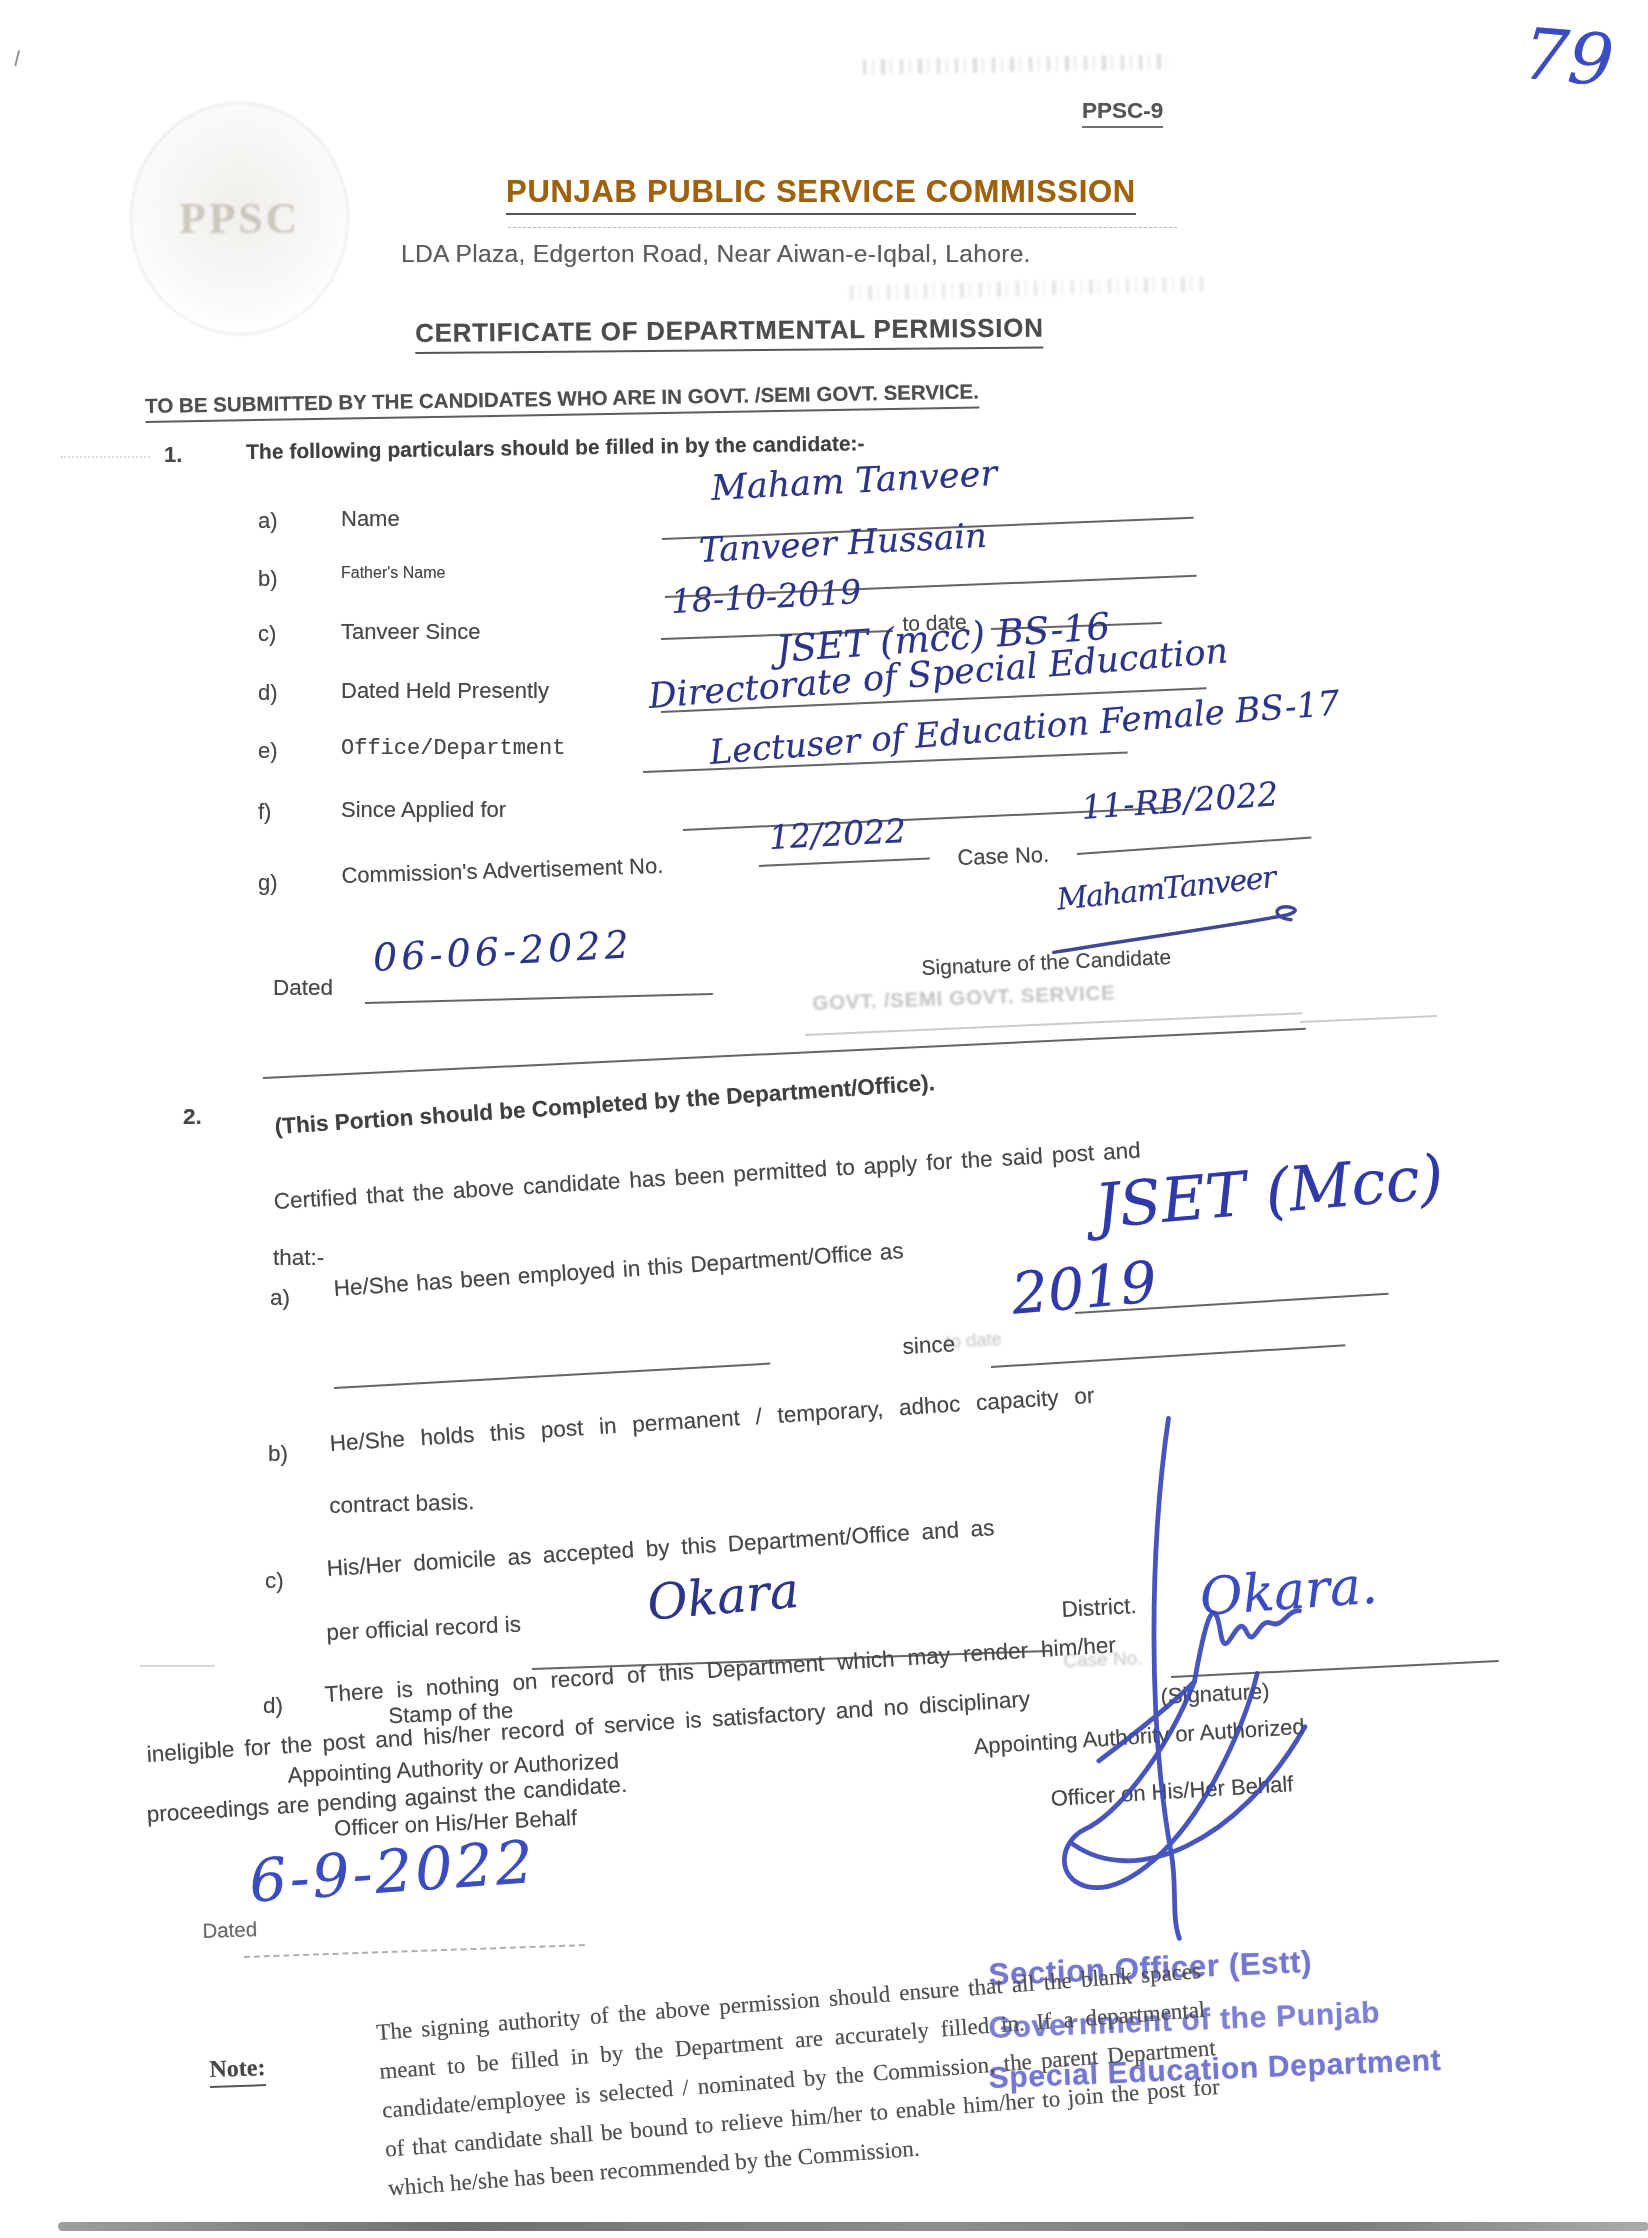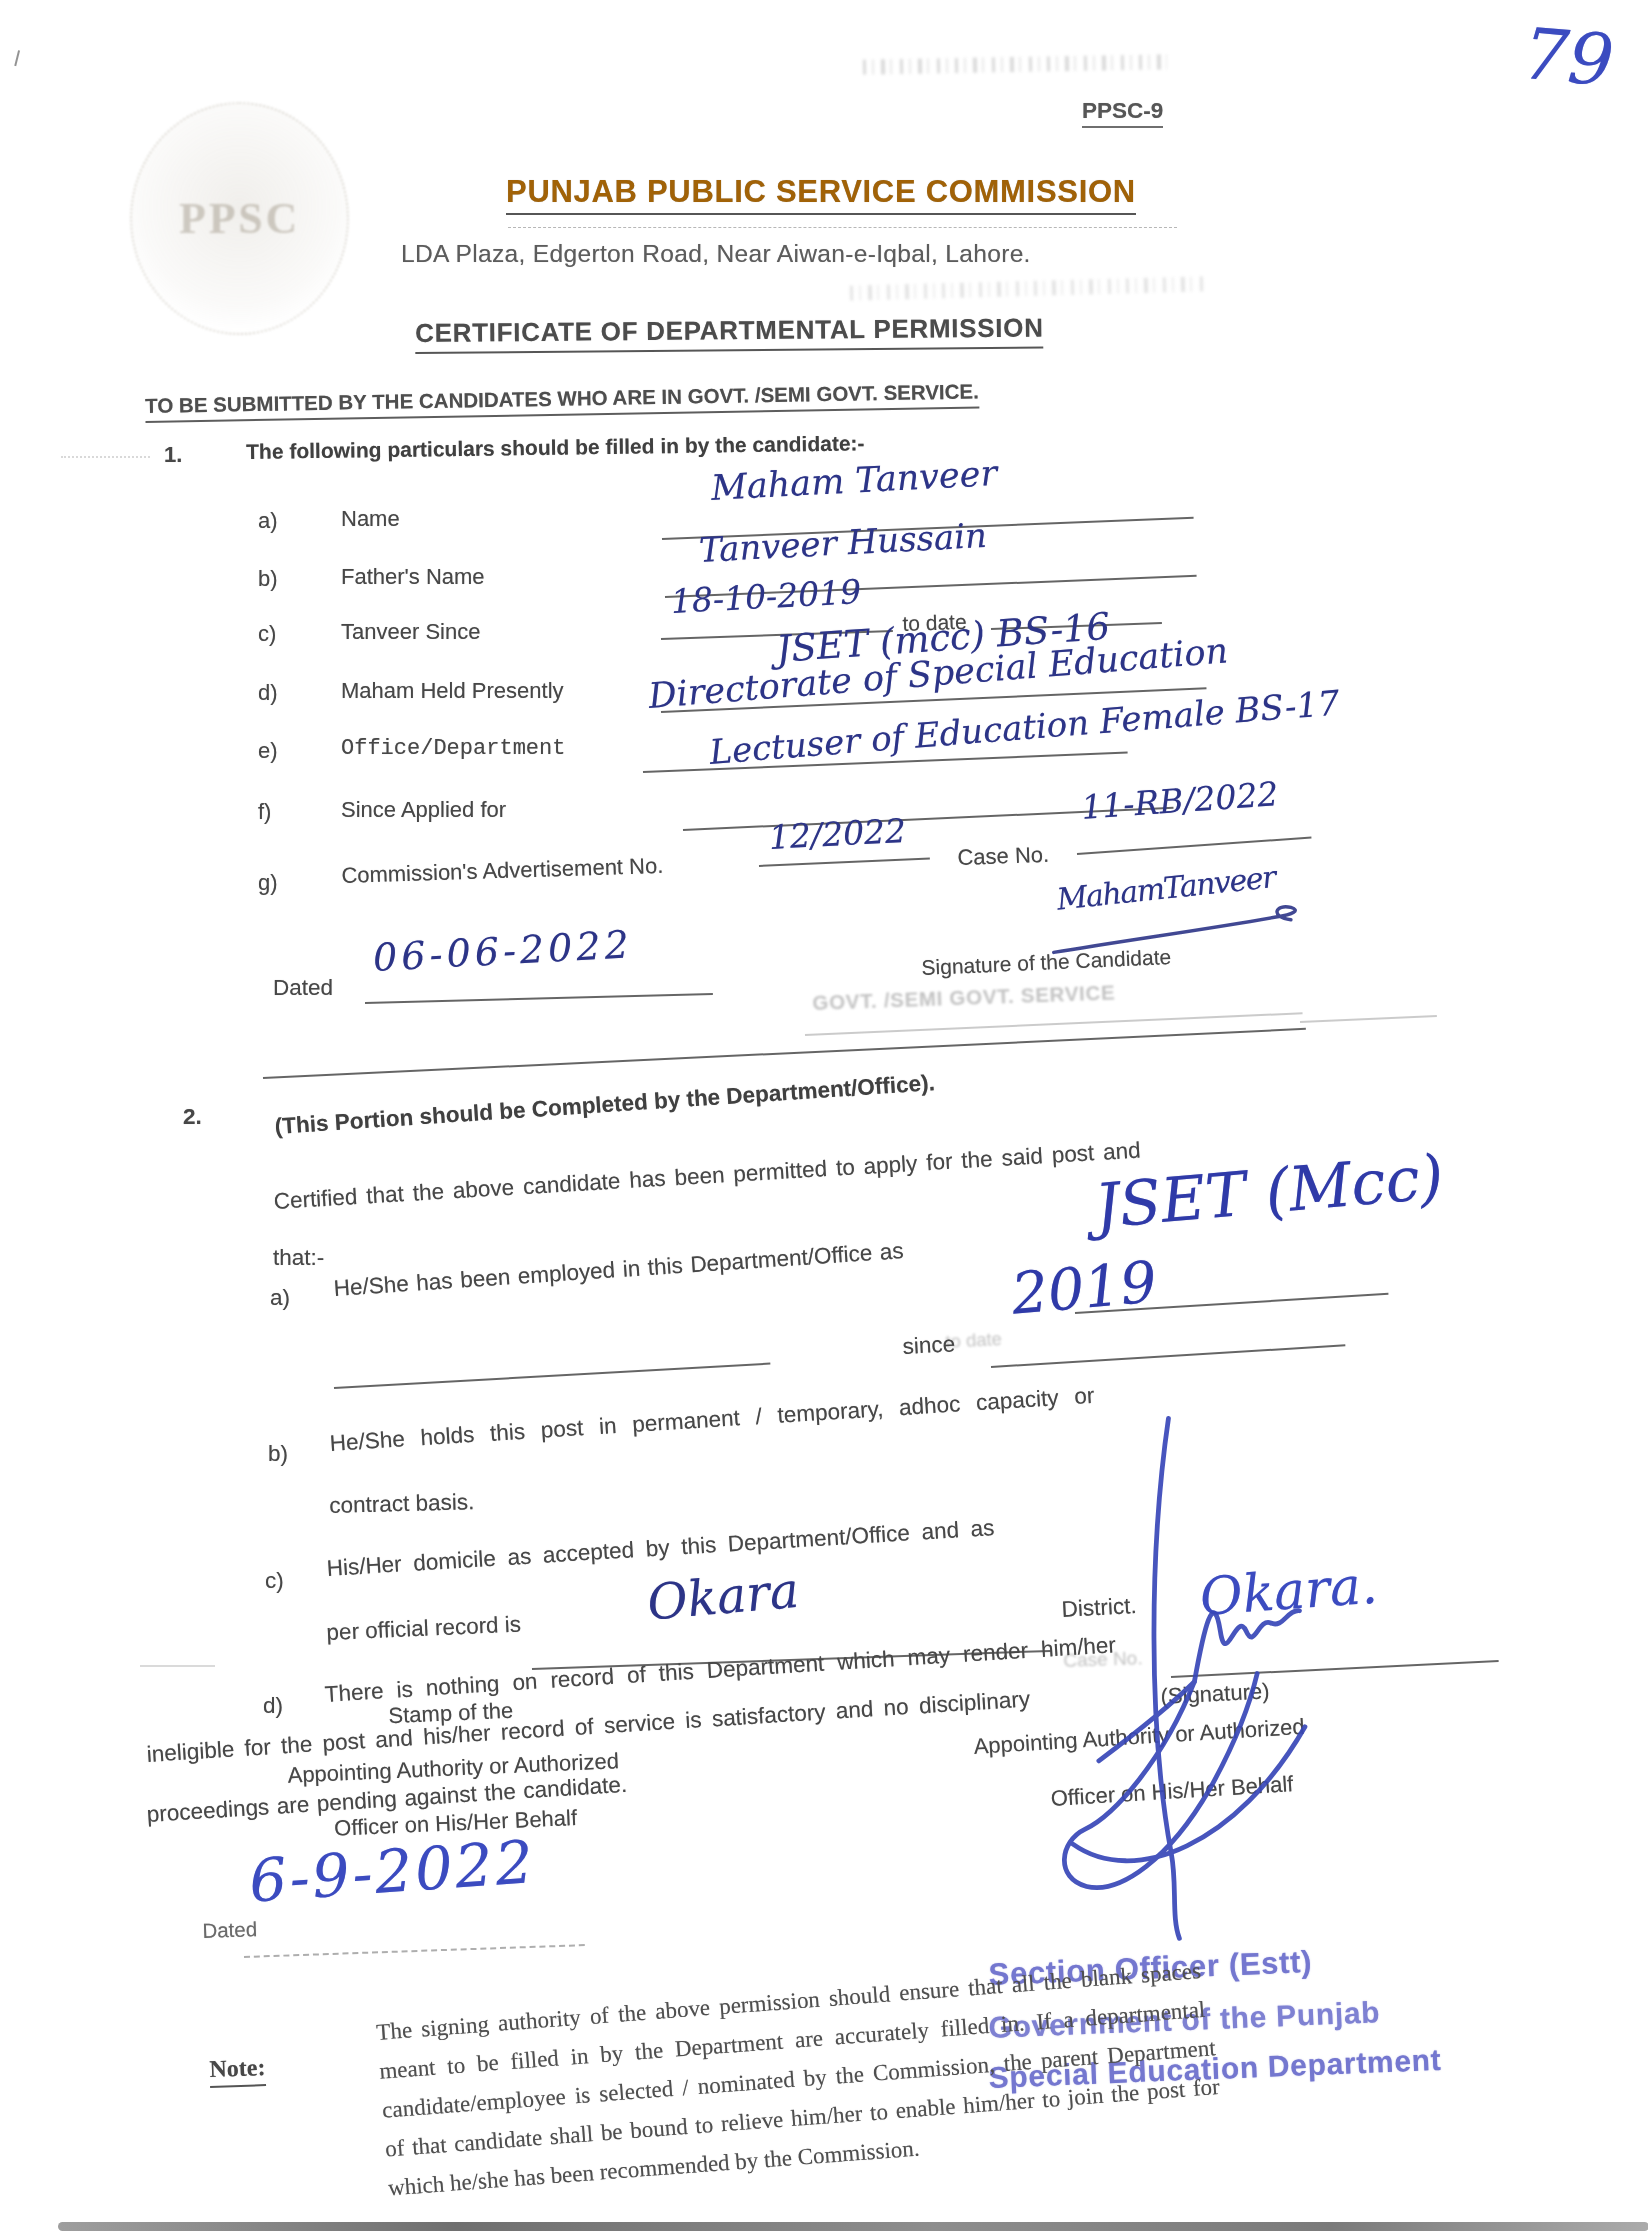--- a/index.html
+++ b/index.html
@@ -56,33 +56,33 @@
 
 <div class="pr b" style="left:164px;top:442px;font-size:22px;">1.</div>
 <div class="pr b" style="left:246px;top:440px;font-size:21px;transform:rotate(-.8deg);color:#404040;">The following particulars should be filled in by the candidate:-</div>
 
 <div class="pr" style="left:258px;top:508px;font-size:22px;">a)</div>
 <div class="pr" style="left:341px;top:506px;font-size:22px;">Name</div>
 <div class="hw ink" style="left:710px;top:468px;font-size:35px;transform:rotate(-3deg);">Maham Tanveer</div>
 <div class="ln" style="left:662px;top:538px;width:532px;transform:rotate(-2.3deg);"></div>
 
 <div class="pr" style="left:258px;top:566px;font-size:22px;">b)</div>
-<div class="pr" style="left:341px;top:564px;font-size:22px;">Father's Name</div>
+<div class="pr" style="left:341px;top:564px;font-size:16px;">Father's Name</div>
 <div class="hw ink" style="left:698px;top:530px;font-size:34px;transform:rotate(-3deg);">Tanveer Hussain</div>
 <div class="ln" style="left:665px;top:596px;width:532px;transform:rotate(-2.3deg);"></div>
 
 <div class="pr" style="left:258px;top:621px;font-size:22px;">c)</div>
 <div class="pr" style="left:341px;top:619px;font-size:22px;">Tanveer Since</div>
 <div class="hw ink" style="left:670px;top:582px;font-size:33px;transform:rotate(-3deg);">18-10-2019</div>
 <div class="ln" style="left:661px;top:638px;width:232px;transform:rotate(-2deg);"></div>
 <div class="pr" style="left:902px;top:612px;font-size:21px;transform:rotate(-2deg);">to date</div>
 <div class="ln" style="left:991px;top:628px;width:171px;transform:rotate(-2deg);"></div>
 
 <div class="pr" style="left:258px;top:680px;font-size:22px;">d)</div>
-<div class="pr" style="left:341px;top:678px;font-size:22px;">Maham Held Presently</div>
+<div class="pr" style="left:341px;top:678px;font-size:22px;">Dated Held Presently</div>
 <div class="hw ink" style="left:775px;top:628px;font-size:37px;transform:rotate(-4deg);">JSET (mcc) BS-16</div>
 <div class="ln" style="left:661px;top:711px;width:546px;transform:rotate(-2.5deg);"></div>
 
 <div class="pr" style="left:258px;top:738px;font-size:22px;">e)</div>
 <div class="pr" style="left:341px;top:736px;font-size:22px;font-family:Liberation Mono, monospace;">Office/Department</div>
 <div class="hw ink" style="left:647px;top:676px;font-size:35px;transform:rotate(-4.5deg);">Directorate of Special Education</div>
 <div class="ln" style="left:643px;top:771px;width:485px;transform:rotate(-2.3deg);"></div>
 
 <div class="pr" style="left:258px;top:799px;font-size:22px;">f)</div>
 <div class="pr" style="left:341px;top:797px;font-size:22px;">Since Applied for</div>

